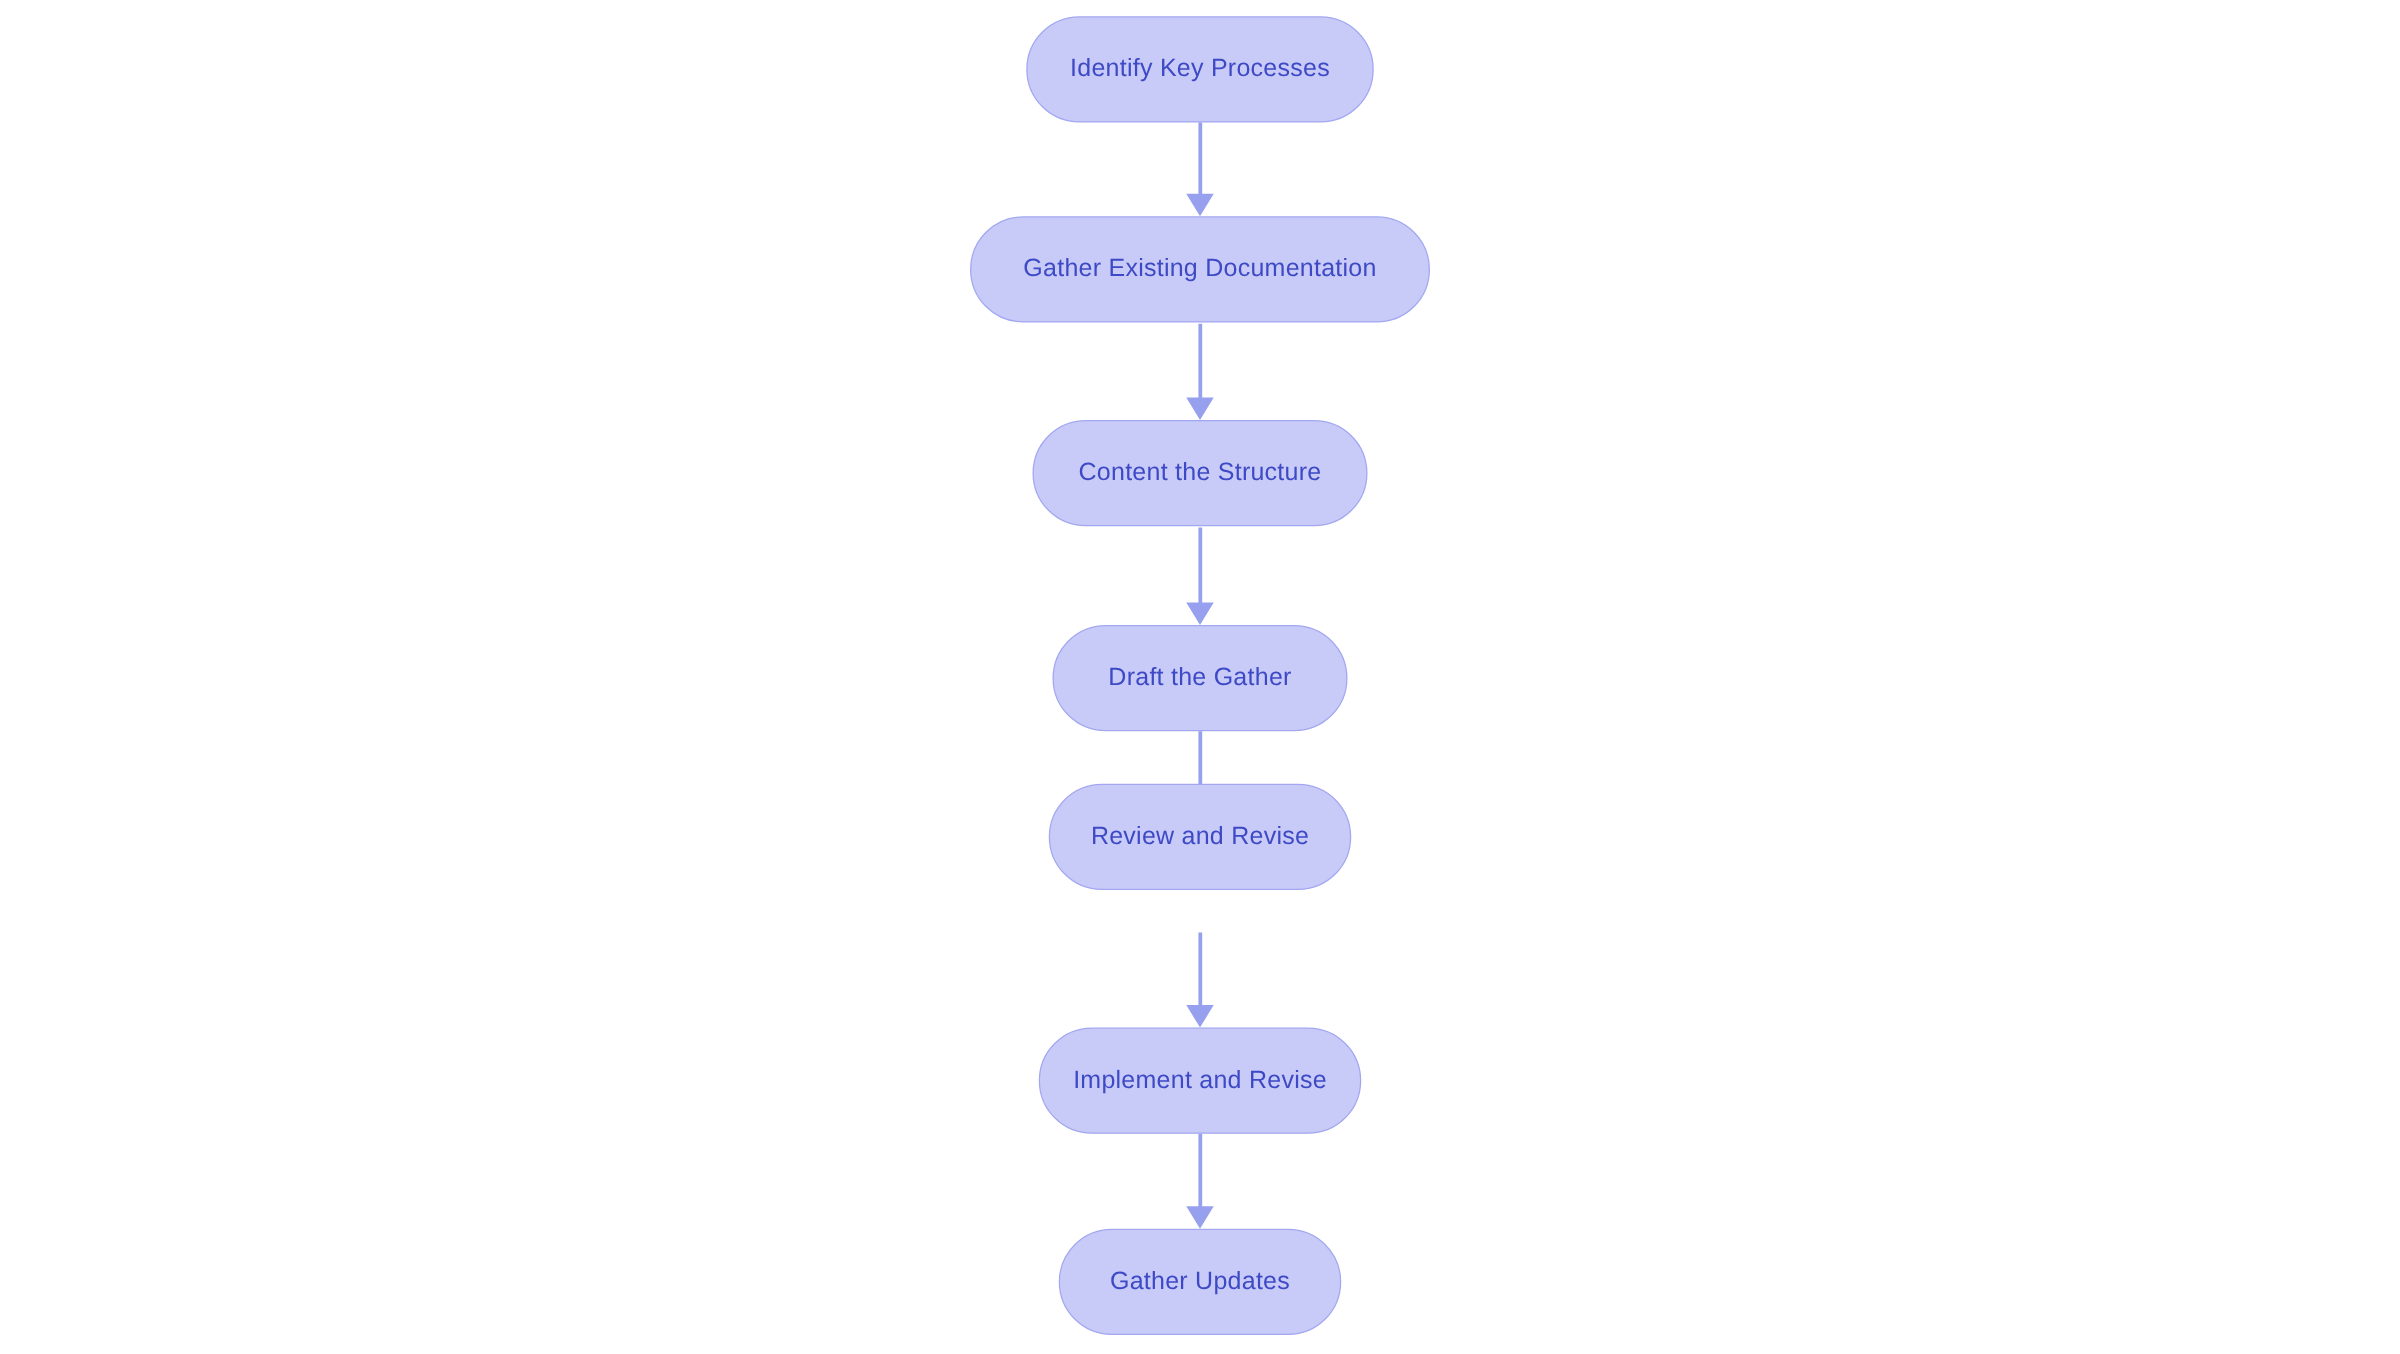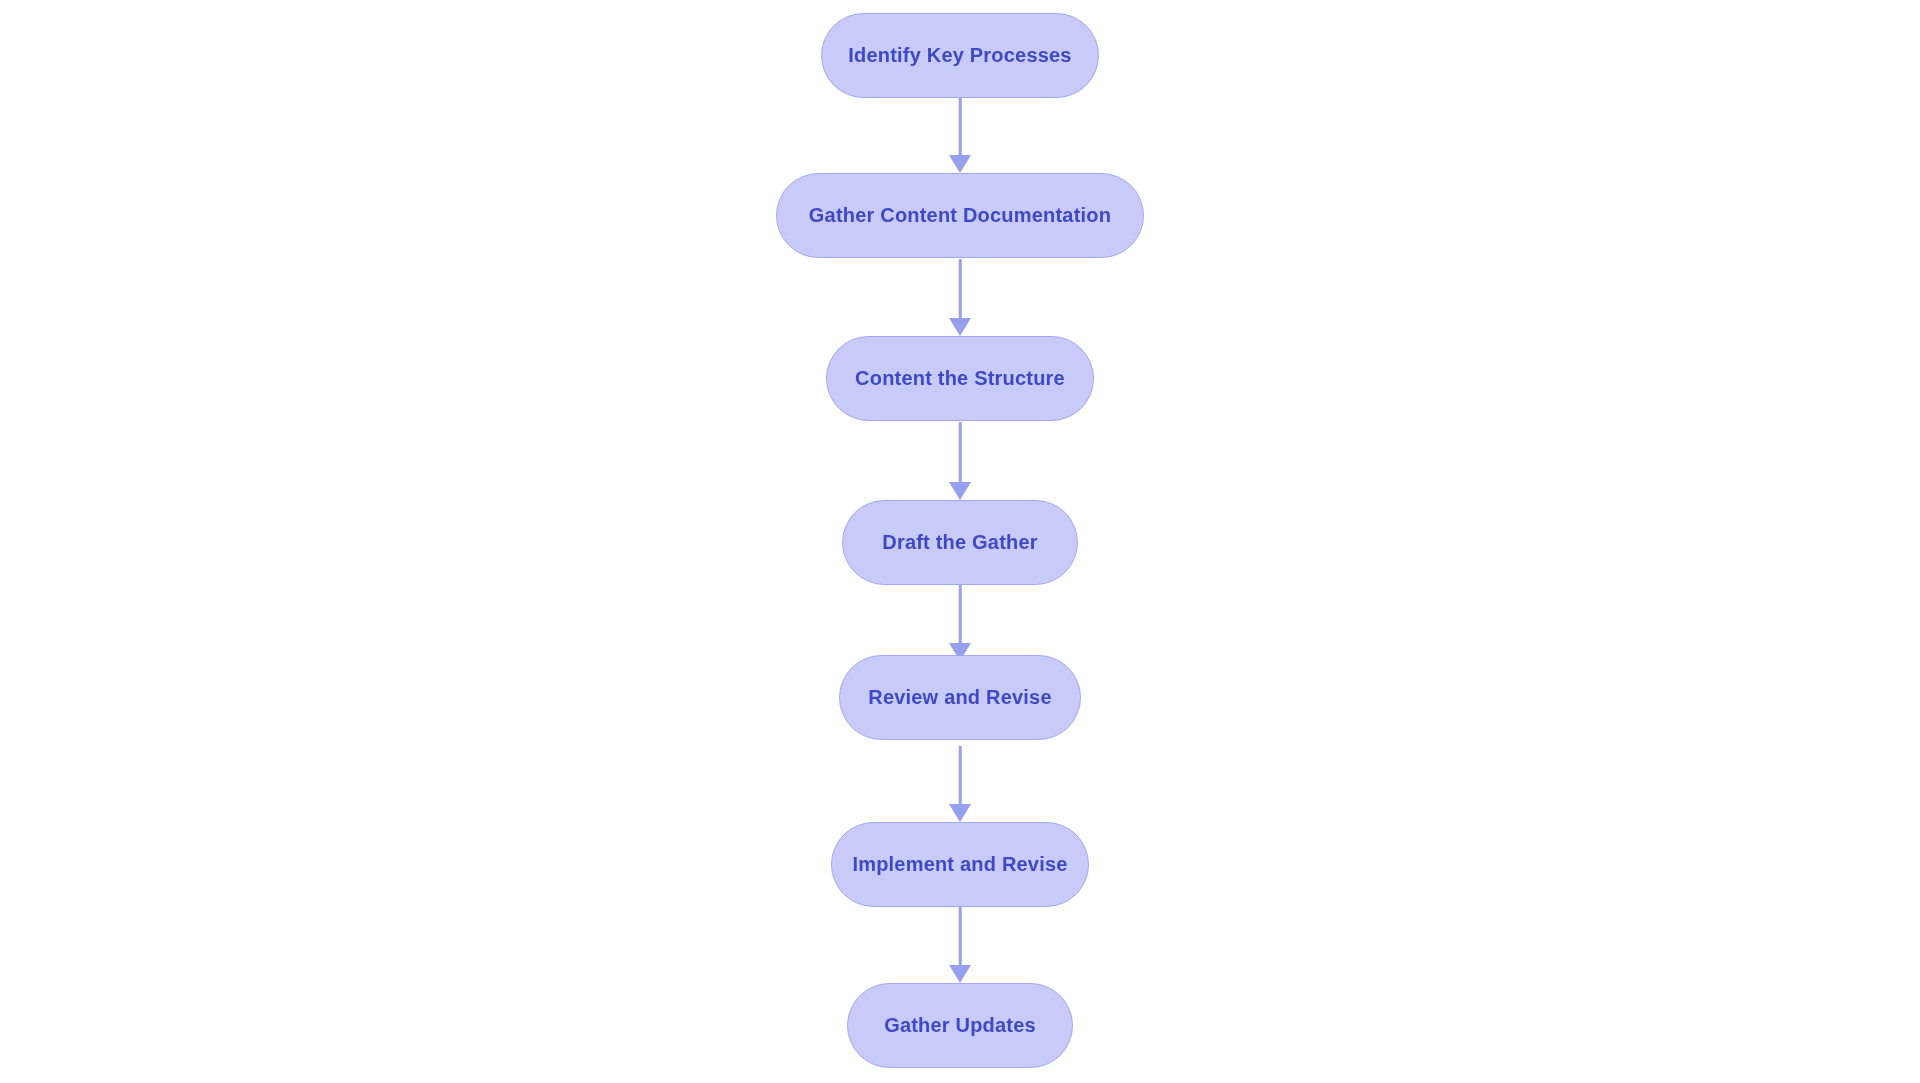--- a/index.html
+++ b/index.html
@@ -25,21 +25,21 @@
     transform: translateX(-50%);
     height: 85px;
     border-radius: 42.5px;
     background: var(--node-fill);
     border: 1.5px solid var(--node-border);
     color: var(--node-text);
     display: flex;
     align-items: center;
     justify-content: center;
     font-size: 20px;
-    font-weight: 700;
+    font-weight: 400;
     letter-spacing: 0.2px;
     white-space: nowrap;
     text-align: center;
   }
   .arrow {
     position: absolute;
     left: 50%;
     transform: translateX(-50%);
     width: 24px;
   }
@@ -69,42 +69,42 @@
 
 <div class="canvas">
 
   <div class="node" style="top:13px;width:278px">Identify Key Processes</div>
 
   <div class="arrow" style="top:98px;height:75px">
     <div class="arrow-line"></div>
     <div class="arrow-head"></div>
   </div>
 
-  <div class="node" style="top:173px;width:368px">Gather Content Documentation</div>
+  <div class="node" style="top:173px;width:368px">Gather Existing Documentation</div>
 
   <div class="arrow" style="top:259px;height:77px">
     <div class="arrow-line"></div>
     <div class="arrow-head"></div>
   </div>
 
   <div class="node" style="top:336px;width:268px">Content the Structure</div>
 
   <div class="arrow" style="top:422px;height:78px">
     <div class="arrow-line"></div>
     <div class="arrow-head"></div>
   </div>
 
   <div class="node" style="top:500px;width:236px">Draft the Gather</div>
 
   <div class="arrow" style="top:585px;height:76px">
     <div class="arrow-line"></div>
     <div class="arrow-head"></div>
   </div>
 
-  <div class="node" style="top:655px;width:242px">Review and Revise</div>
+  <div class="node" style="top:627px;width:242px">Review and Revise</div>
 
   <div class="arrow" style="top:746px;height:76px">
     <div class="arrow-line"></div>
     <div class="arrow-head"></div>
   </div>
 
   <div class="node" style="top:822px;width:258px">Implement and Revise</div>
 
   <div class="arrow" style="top:907px;height:76px">
     <div class="arrow-line"></div>

